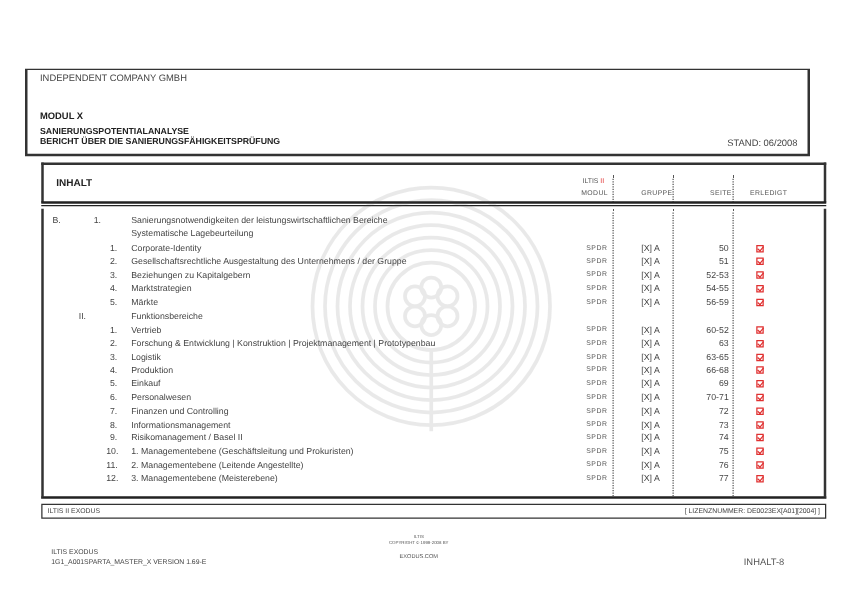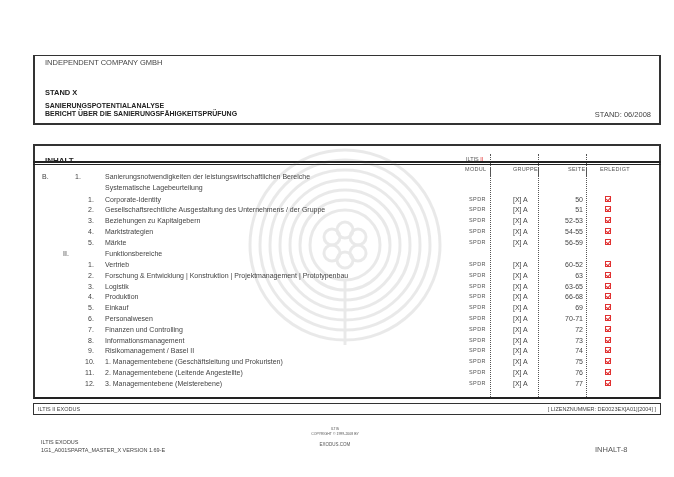--- a/index.html
+++ b/index.html
@@ -1,27 +1,27 @@
 <!DOCTYPE html>
 <html><head>
 <meta charset="utf-8">
 <style>
   html, body { margin:0; padding:0; }
   body { width:674px; height:477px; background:#ffffff; position:relative; overflow:hidden;
          font-family:"Liberation Sans", sans-serif; color:#333; }
   .abs { position:absolute; }
-  .hdr-box { left:33px; top:55px; width:628px; height:70px; border:2px solid #333; border-top:1px solid #333; box-sizing:border-box; }
+  .hdr-box { left:20px; top:55px; width:628px; height:70px; border:2px solid #333; border-top:1px solid #333; box-sizing:border-box; }
   .hdr-box .l1 { position:absolute; left:10px; top:2px; font-size:7.5px; color:#444; }
   .hdr-box .l2 { position:absolute; left:10px; top:18px; font-size:8.5px; color:#555; }
   .hdr-box .l2 b { color:#222; font-size:8.5px; letter-spacing:0.2px; }
   .hdr-box .l3 { position:absolute; left:10px; top:32px; font-size:7.5px; color:#222; font-weight:bold; }
   .hdr-box .l4 { position:absolute; left:10px; top:46px; font-size:7px; color:#222; font-weight:bold; line-height:8px; }
   .hdr-box .stand { position:absolute; right:8px; top:54px; font-size:7.5px; color:#444; }
 
-  .toc-hdr { left:33px; top:144px; width:628px; height:32px; border:2px solid #333; border-bottom:none; box-sizing:border-box; }
+  .toc-hdr { left:33px; top:130px; width:628px; height:32px; border:2px solid #333; border-bottom:none; box-sizing:border-box; }
   .toc-hdr .title { position:absolute; left:10px; top:10px; font-size:8px; font-weight:bold; color:#222; }
   .toc-hdr .iltis { position:absolute; left:431px; top:10px; font-size:5.5px; color:#555; }
   .toc-hdr .iltis span { color:#e03030; }
   .colh { position:absolute; top:20px; font-size:5.5px; color:#555; letter-spacing:0.3px; }
   .dbl-rule { left:33px; top:161px; width:628px; height:4px; border-top:2px solid #222; border-bottom:1px solid #222; box-sizing:border-box; }
 
   .body-box { left:33px; top:167px; width:628px; height:232px; border-left:2px solid #333; border-right:2px solid #333; border-bottom:2px solid #222; box-sizing:border-box; }
   .vdot { position:absolute; width:0; border-left:1px dotted #555; }
 
   .row { position:absolute; left:0; height:11px; font-size:7px; color:#444; line-height:11px; white-space:nowrap; }
@@ -38,21 +38,21 @@
   .pg-mid { left:290px; top:427px; width:90px; text-align:center; font-size:3.5px; color:#555; line-height:5px; }
   .pg-mid .site { font-size:4.5px; margin-top:5px; }
   .pg-right { left:595px; top:445px; font-size:7.5px; color:#555; }
   .watermark { left:245px; top:140px; width:200px; height:210px; opacity:0.12; }
 </style>
 </head>
 <body>
 
 <div class="abs hdr-box">
   <div class="l1">INDEPENDENT COMPANY GMBH</div>
-  <div class="l3">STAND X</div>
+  <div class="l3">MODUL X</div>
   <div class="l4">
     <div>SANIERUNGSPOTENTIALANALYSE</div>
     <div>BERICHT ÜBER DIE SANIERUNGSFÄHIGKEITSPRÜFUNG</div>
   </div>
   <div class="stand">STAND: 06/2008</div>
 </div>
 
 <div class="abs toc-hdr">
   <div class="title">INHALT</div>
   <div class="iltis">

